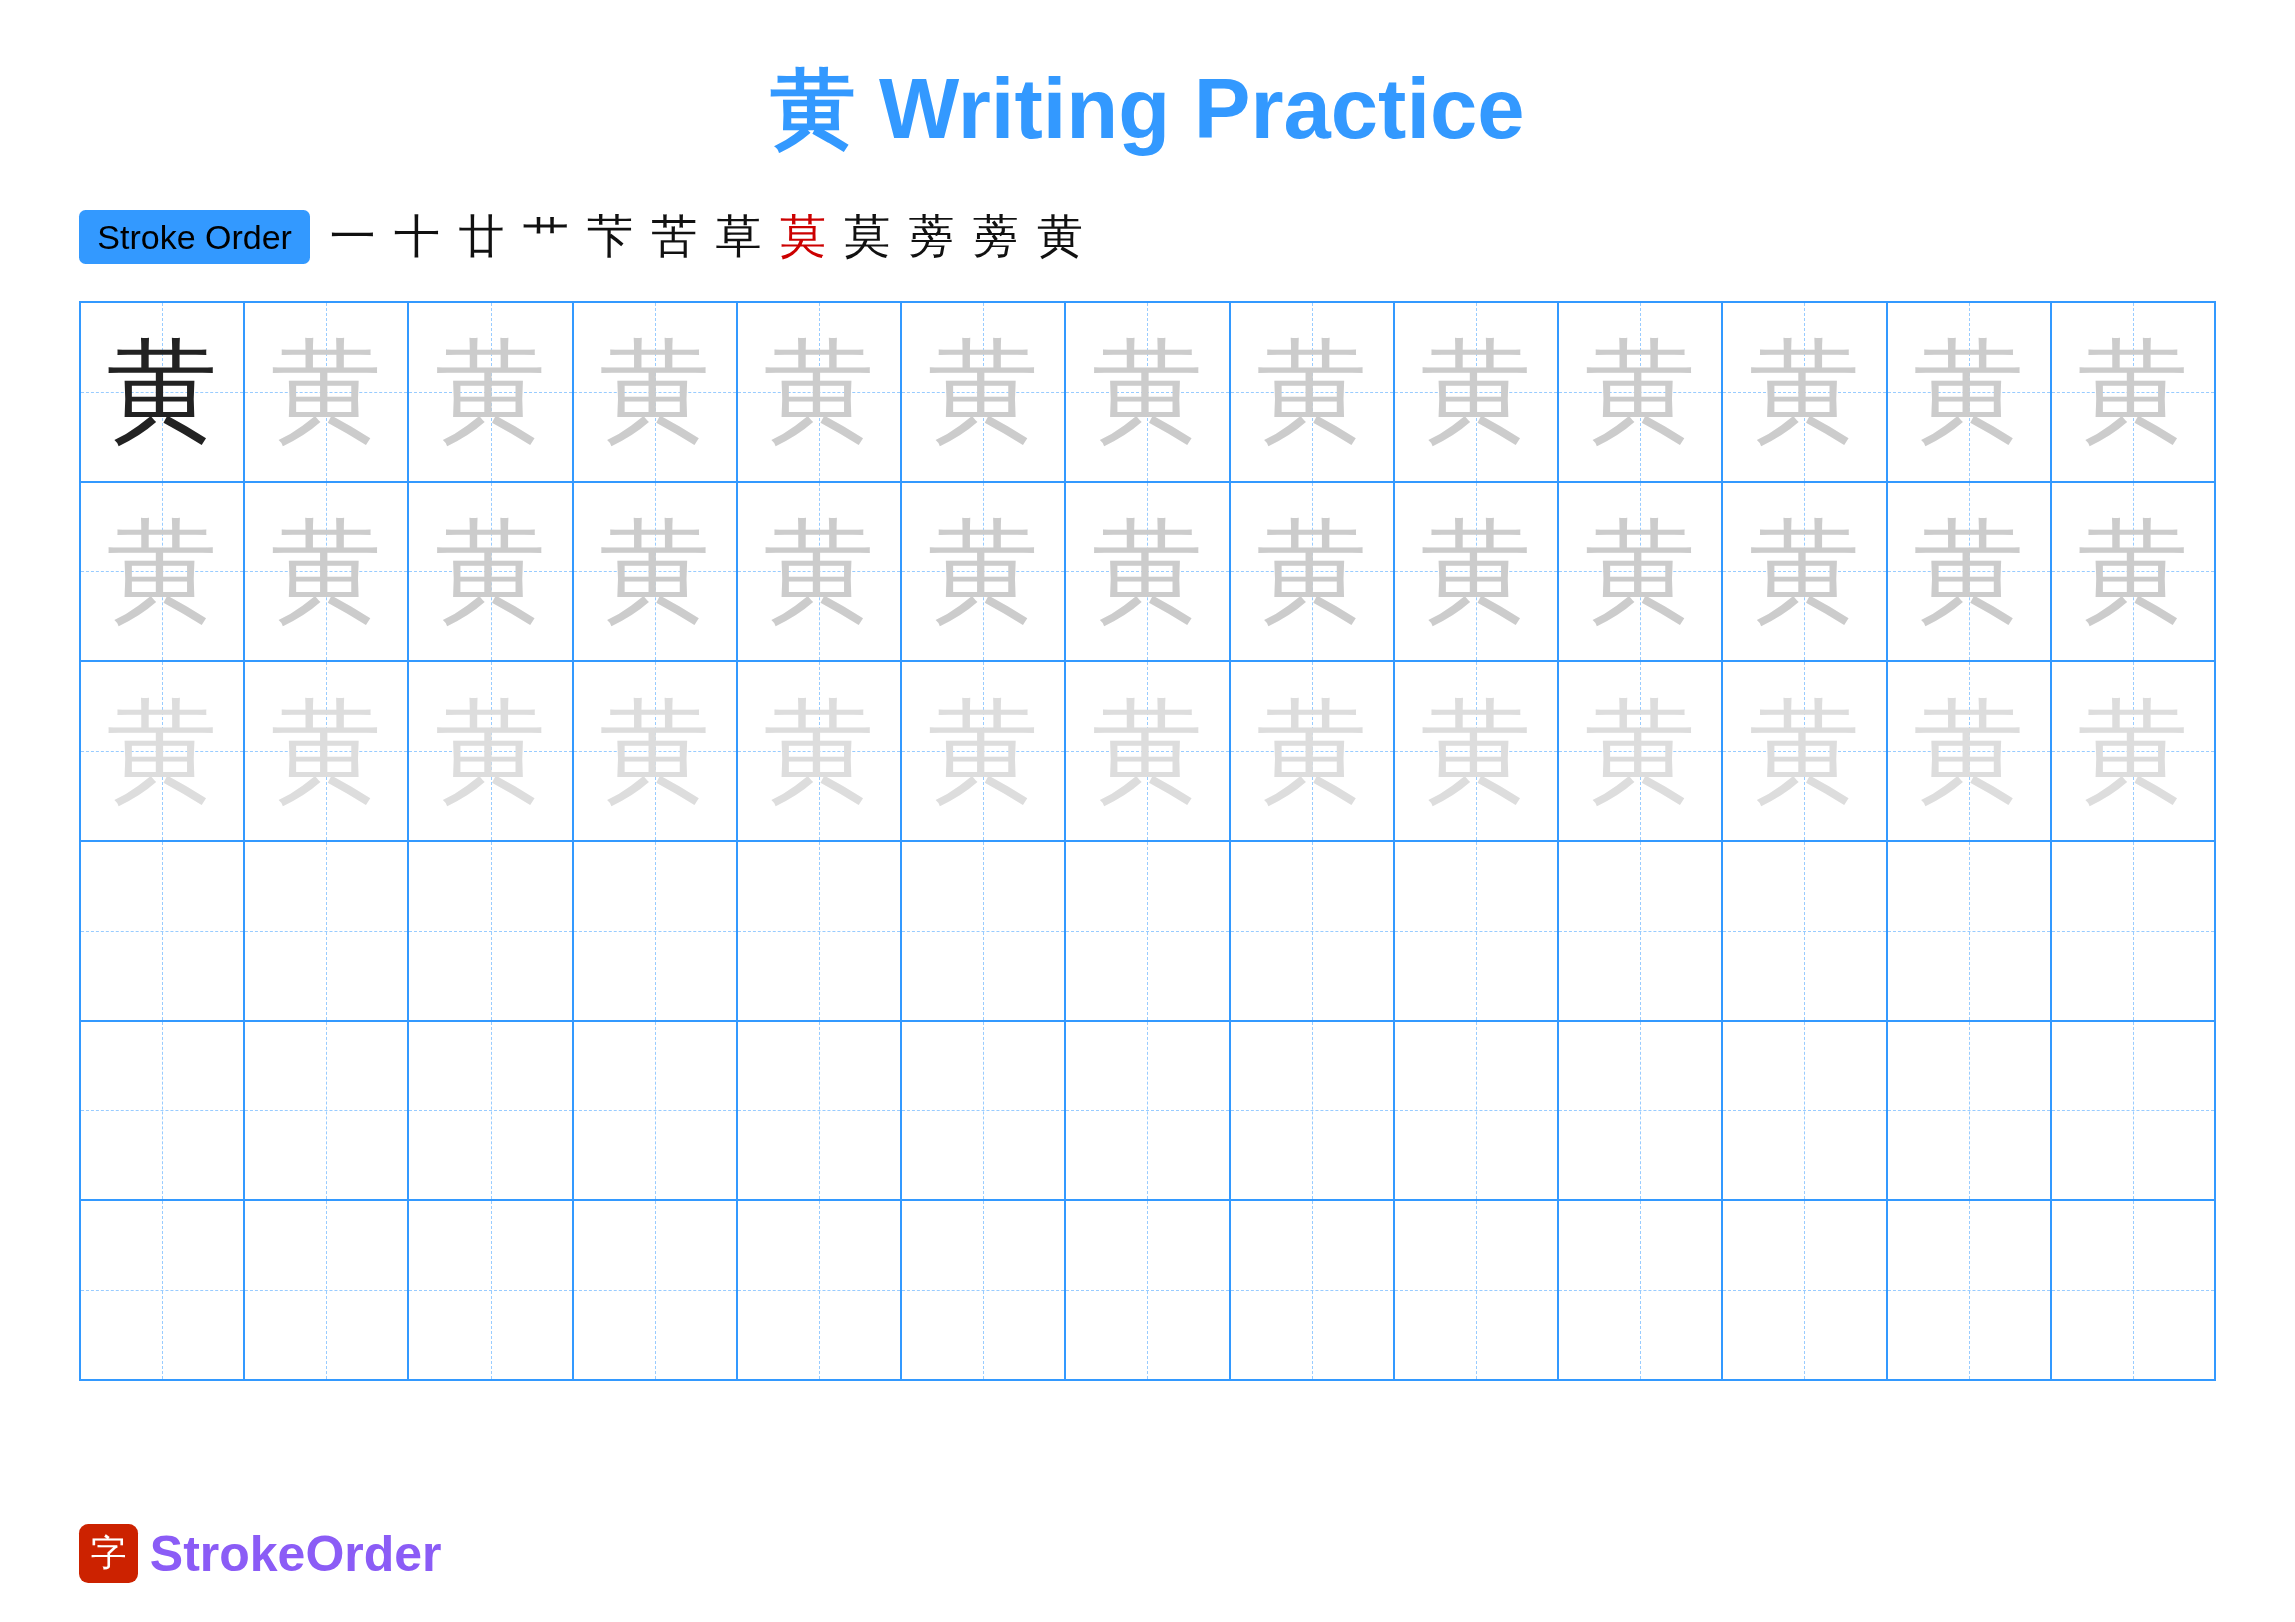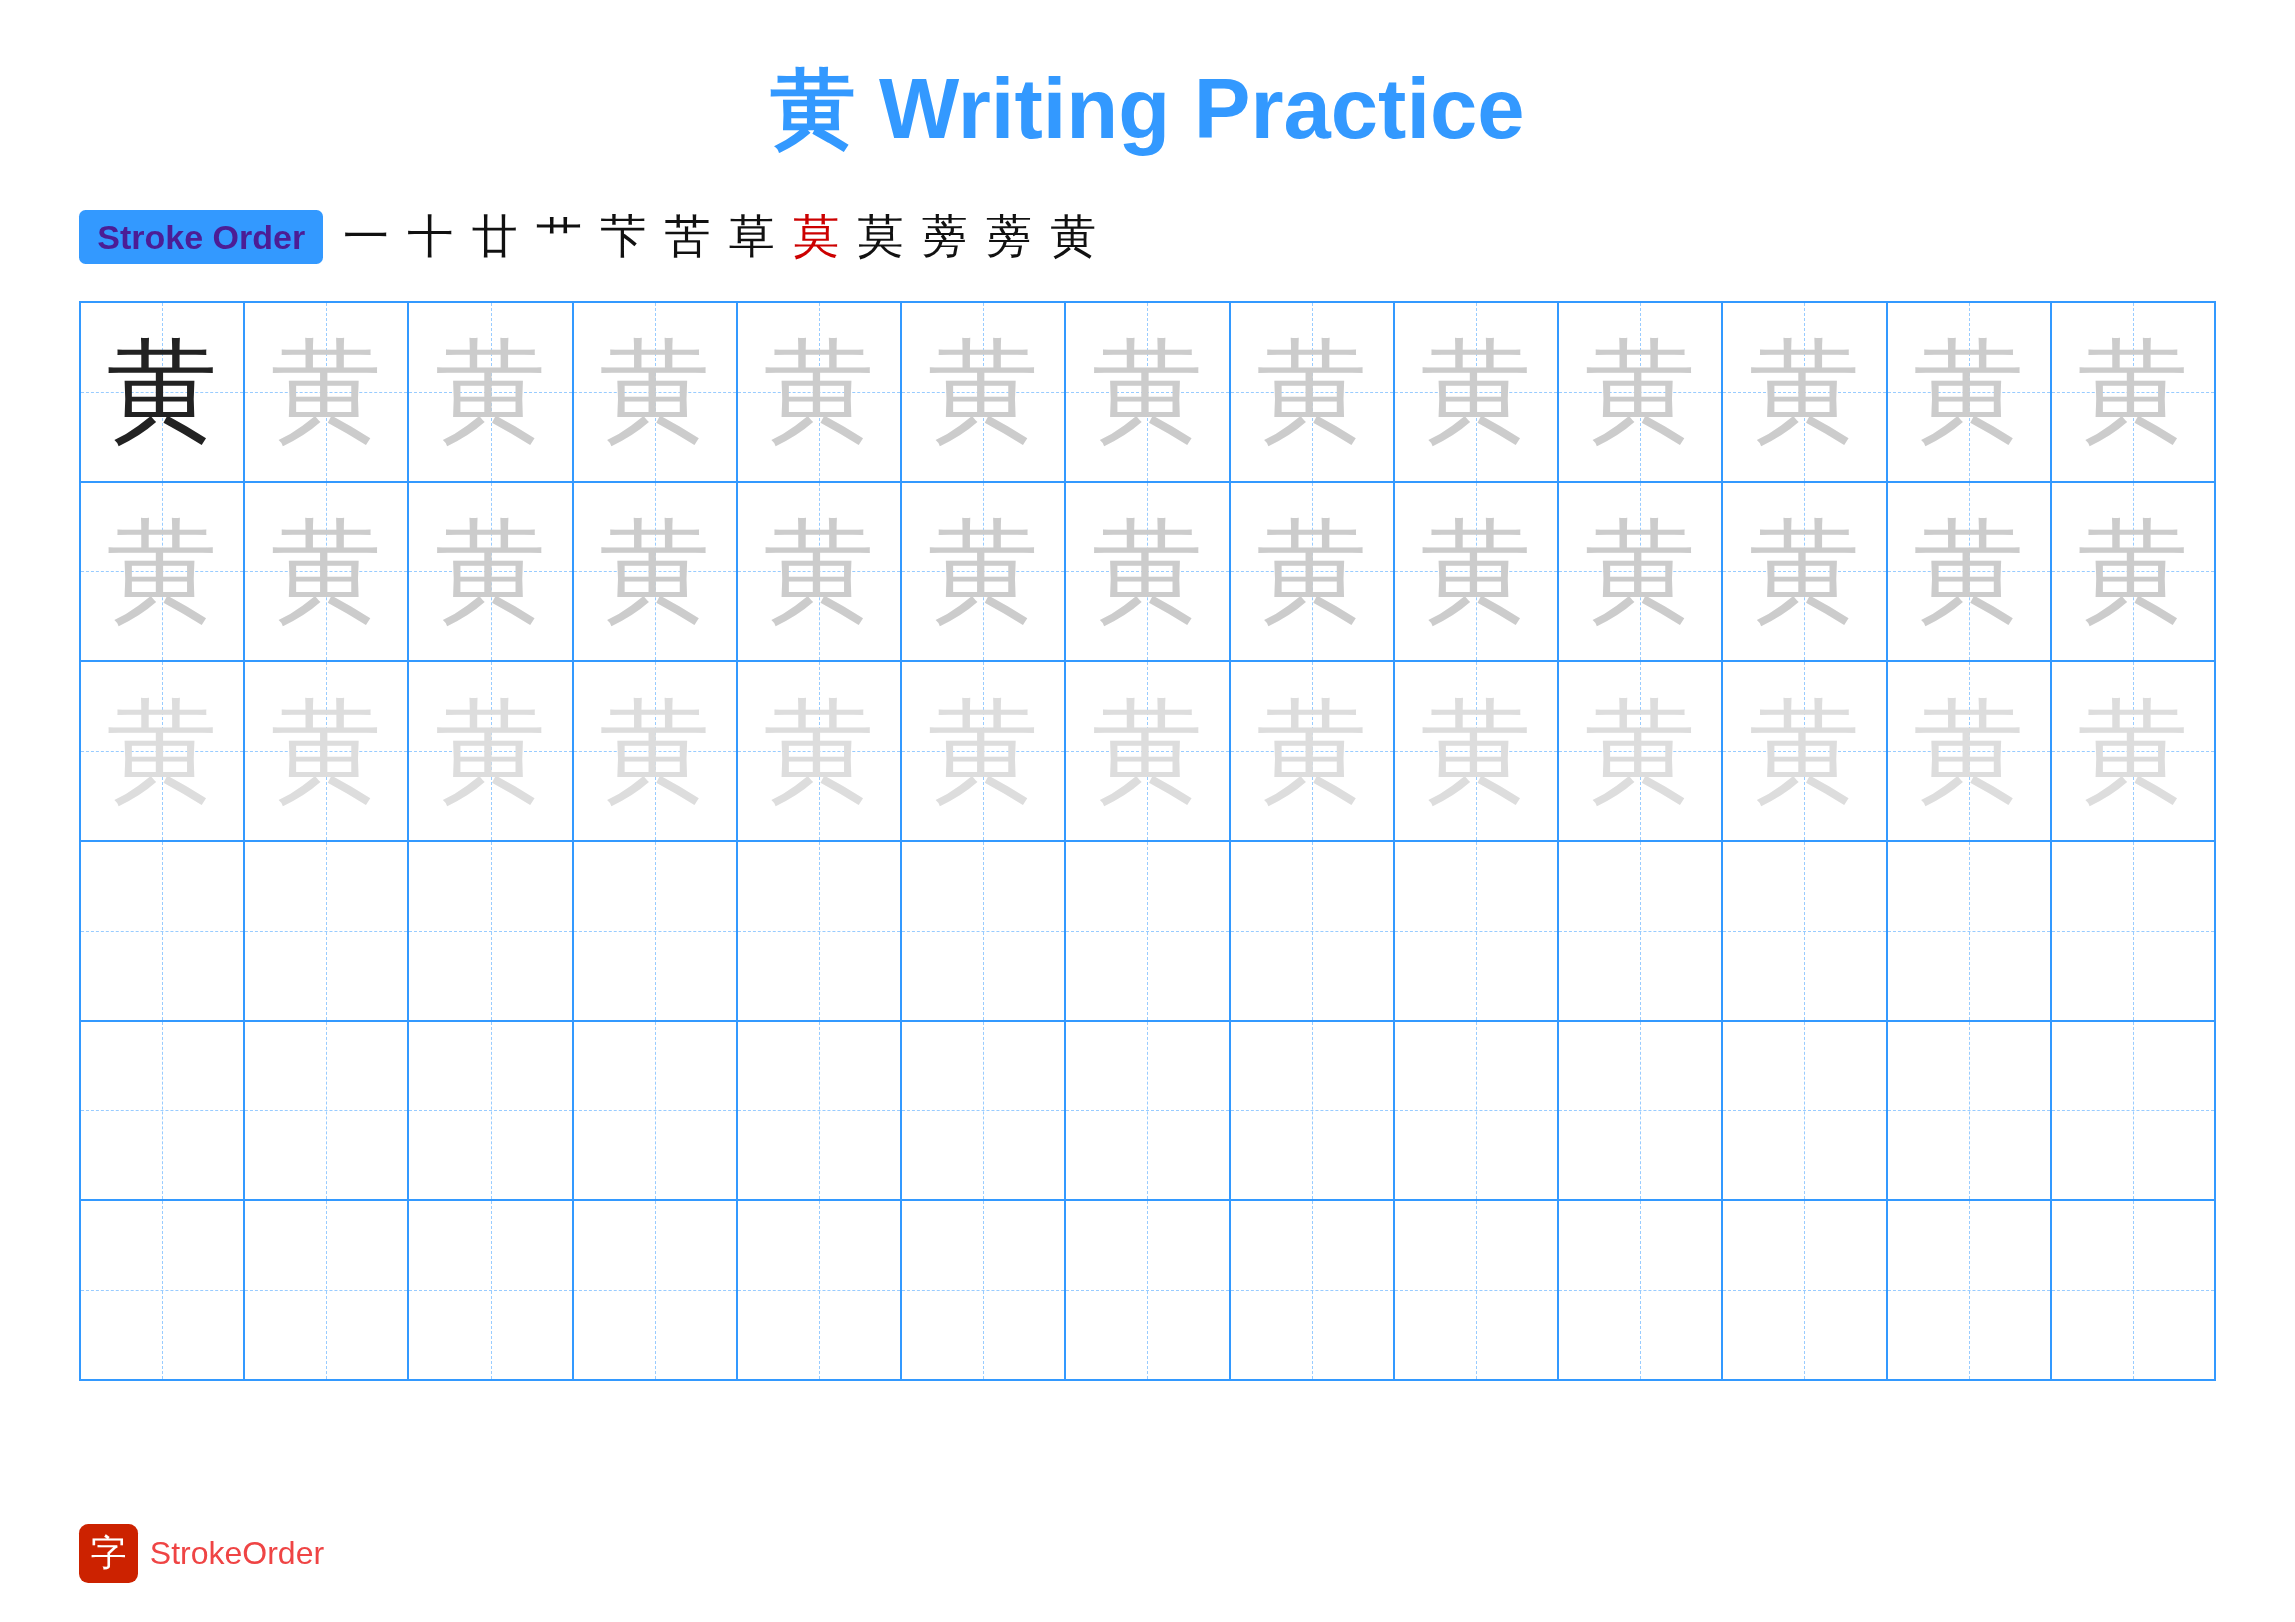--- a/index.html
+++ b/index.html
@@ -31,23 +31,23 @@
 
     .stroke-order-row {
       display: flex;
       align-items: center;
       margin-bottom: 33px;
       gap: 19.6px;
     }
 
     .stroke-order-badge {
       background: #3399ff;
-      color: #4c1d95;
+      color: #000000;
       font-size: 34px;
-      font-weight: bold;
+      font-weight: normal;
       padding: 7.9px 18.3px;
       border-radius: 6.5px;
       white-space: nowrap;
     }
 
     .stroke-sequence {
       display: flex;
       align-items: center;
       gap: 18.3px;
       flex-wrap: nowrap;
@@ -153,23 +153,23 @@
       border-radius: 9.2px;
       display: flex;
       align-items: center;
       justify-content: center;
       color: #fff;
       font-size: 36px;
       font-family: 'SimSun', serif;
     }
 
     .footer-logo-text {
-      font-size: 32px;
-      font-weight: normal;
-      color: #ef4444;
+      font-size: 50px;
+      font-weight: bold;
+      color: #8b5cf6;
       font-family: Arial, sans-serif;
     }
   </style>
 </head>
 <body>
 
 <div class="page">
 
   <div class="title">黄 Writing Practice</div>
 

